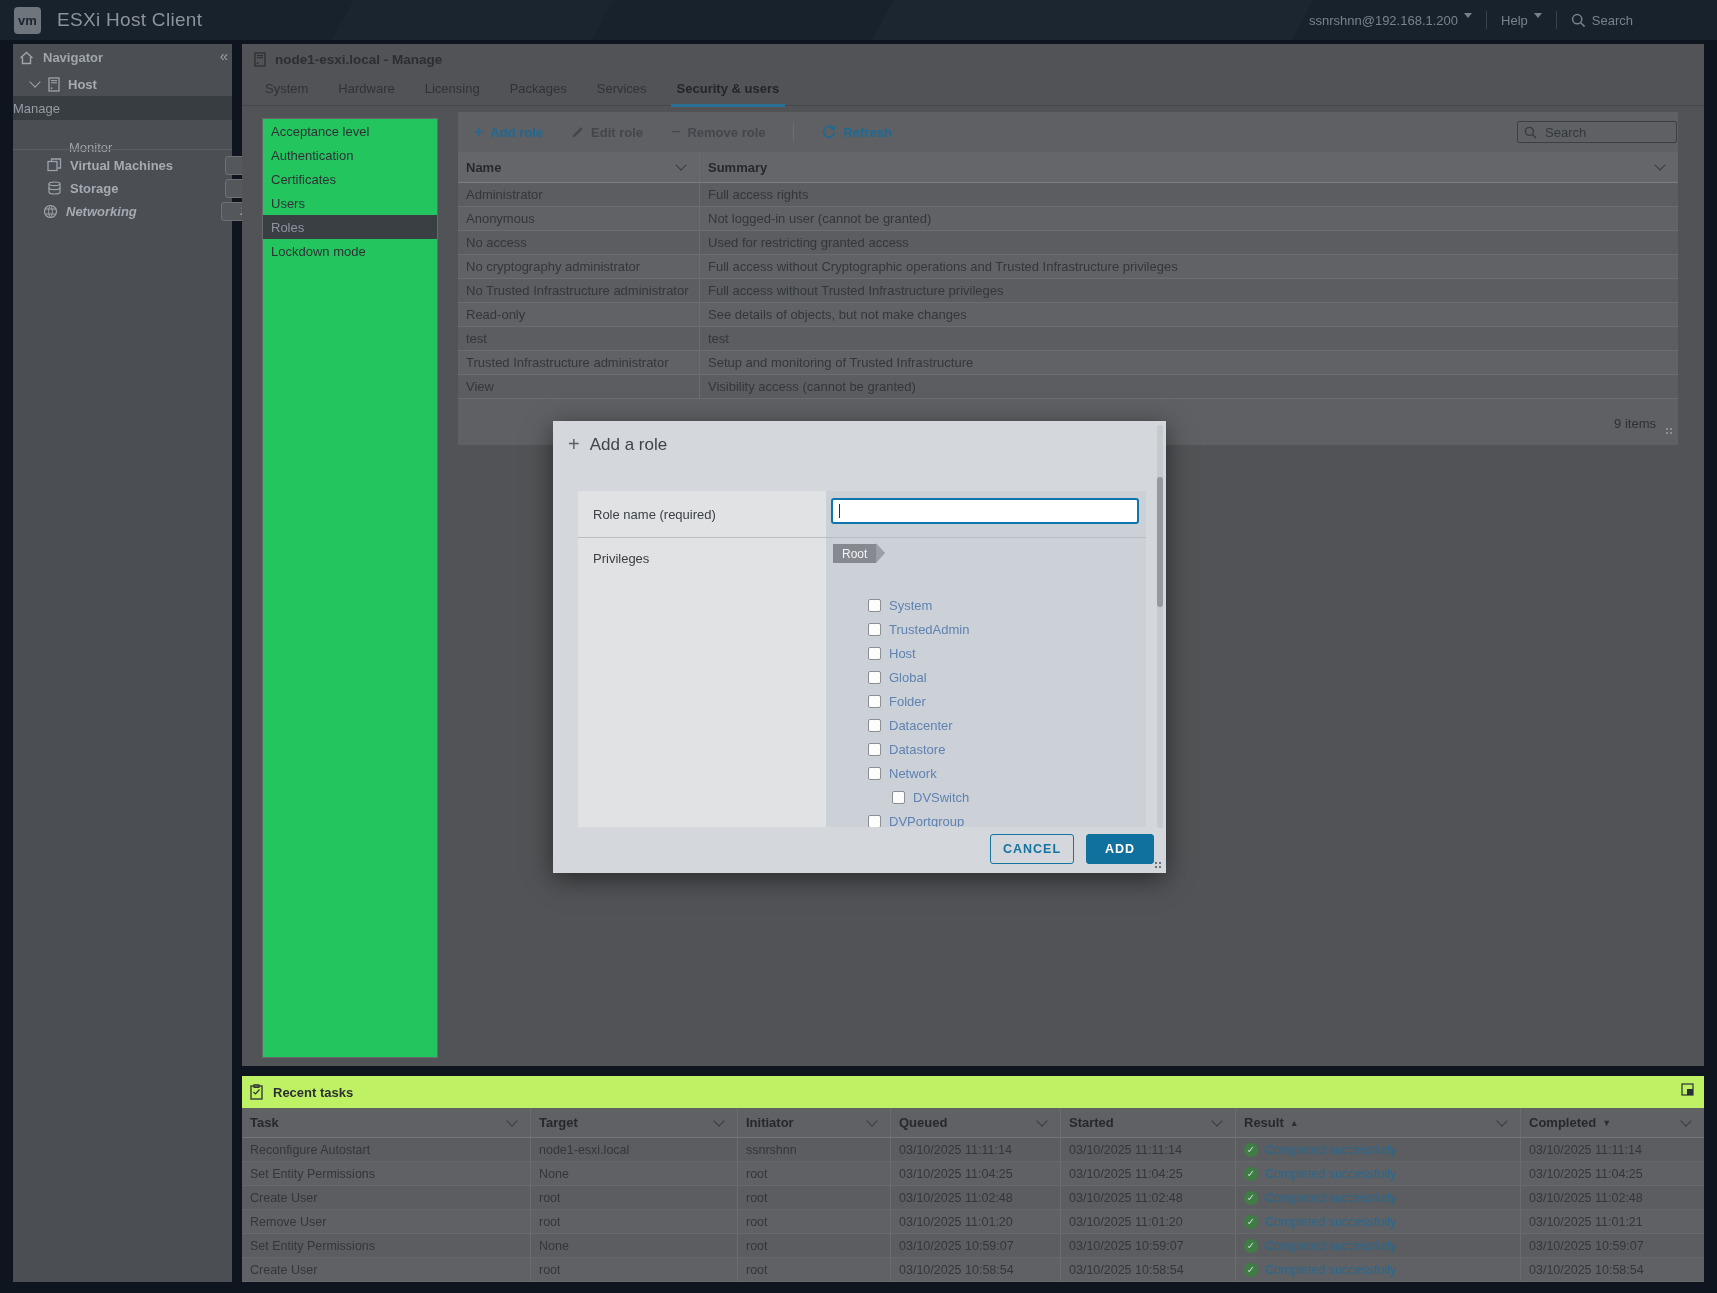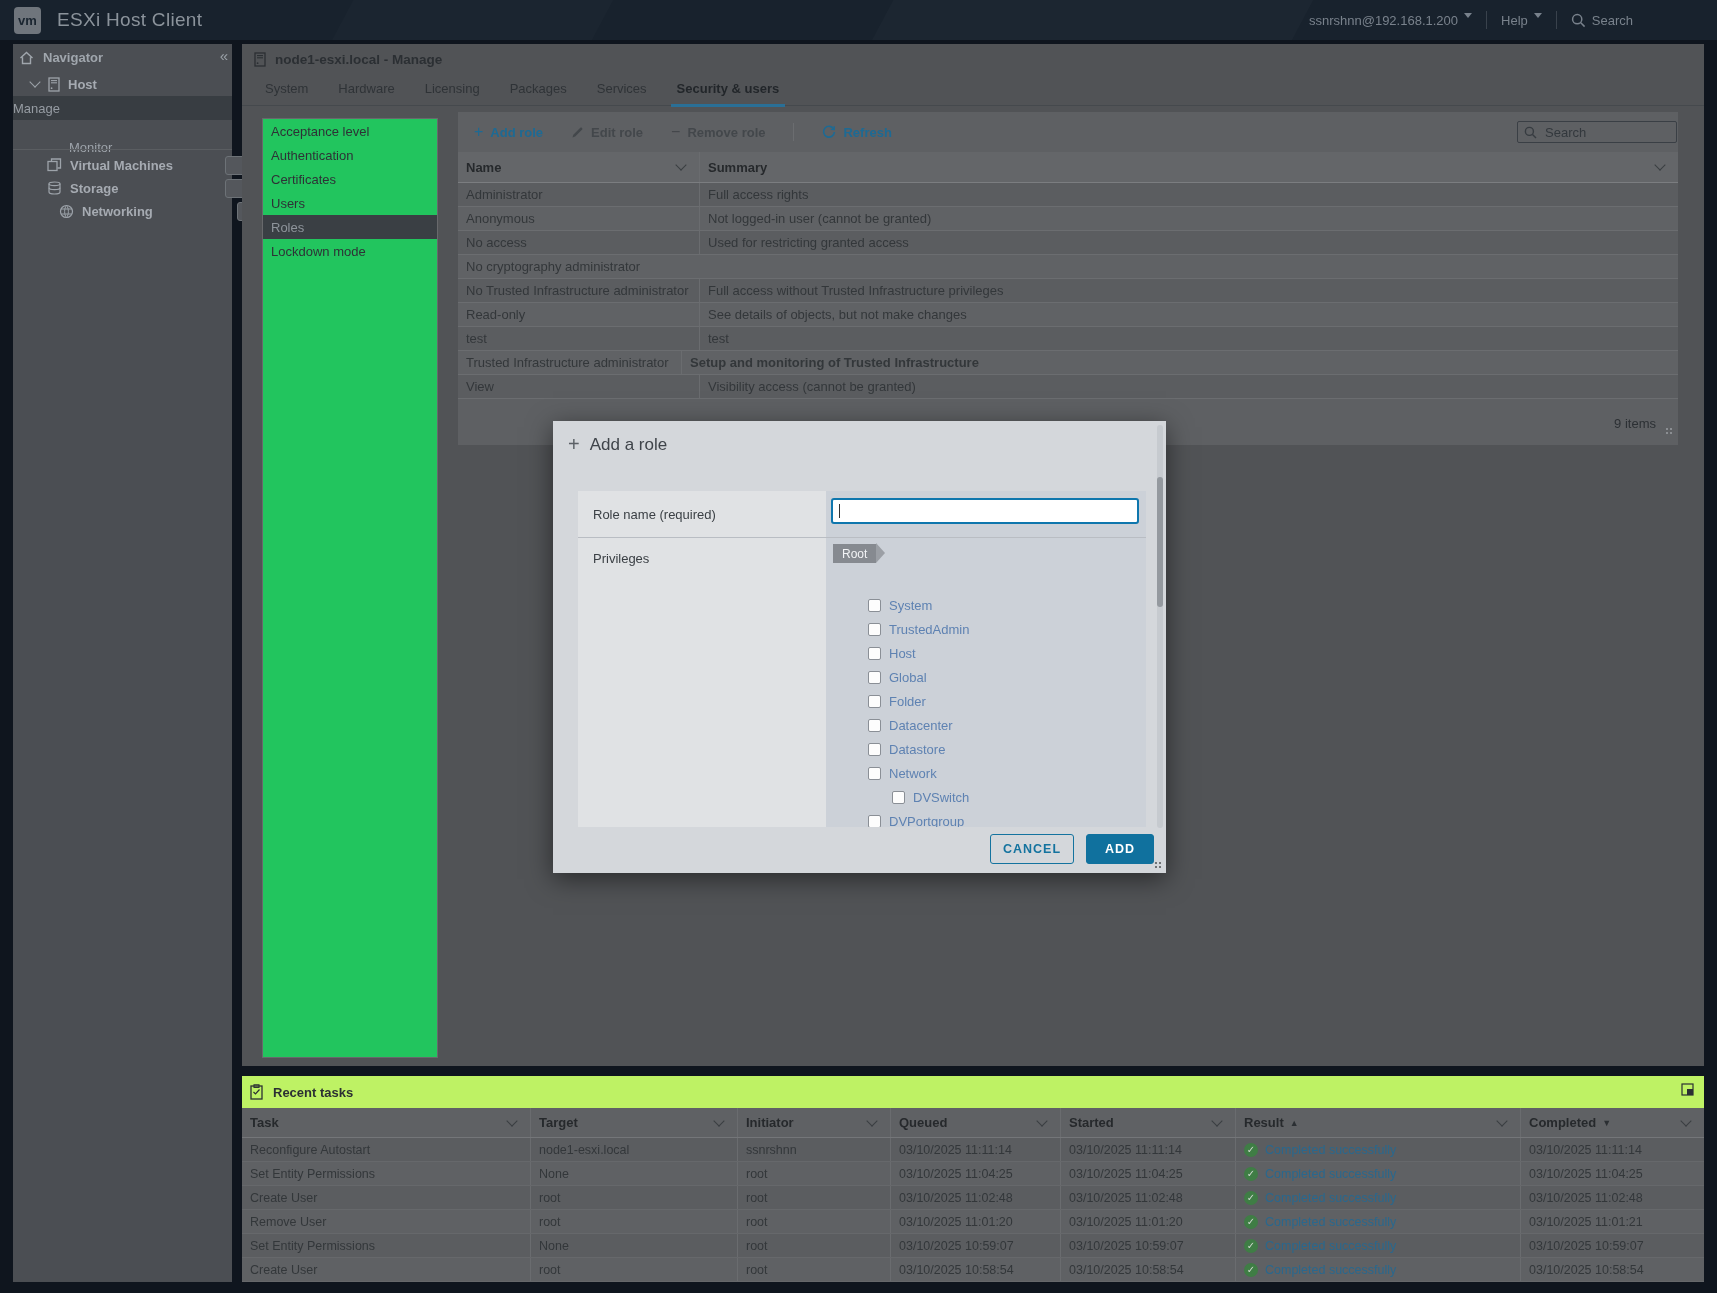--- a/index.html
+++ b/index.html
@@ -180,21 +180,21 @@
   </div>
   <div class="side-row bold" style="top:132px;padding-left:34px;">
     <svg class="icon" width="15" height="14" viewBox="0 0 15 14">
         <ellipse cx="7.5" cy="2.8" rx="5.5" ry="1.8" fill="none" stroke="#9da3aa" stroke-width="1.2"></ellipse>
         <path d="M2 2.8 V11 C2 12 4.5 13 7.5 13 C10.5 13 13 12 13 11 V2.8" fill="none" stroke="#9da3aa" stroke-width="1.2"></path>
         <path d="M2 6.8 C2 7.8 4.5 8.7 7.5 8.7 C10.5 8.7 13 7.8 13 6.8" fill="none" stroke="#9da3aa" stroke-width="1.2"></path>
       </svg>
     <span class="lbl">Storage</span>
     <span class="badge">1</span>
   </div>
-  <div class="side-row bold" style="top:155px;padding-left:46px;">
+  <div class="side-row bold" style="top:155px;padding-left:30px;font-style:italic;">
     <svg class="icon" width="15" height="15" viewBox="0 0 15 15">
         <circle cx="7.5" cy="7.5" r="6" fill="none" stroke="#9da3aa" stroke-width="1.2"></circle>
         <path d="M2 5 L13 5 M2 10 L13 10 M7.5 1.5 C5 4 5 11 7.5 13.5 M7.5 1.5 C10 4 10 11 7.5 13.5" fill="none" stroke="#9da3aa" stroke-width="1"></path>
       </svg>
     <span class="lbl">Networking</span>
     <span class="badge">1</span>
   </div>
 </div>
 
 <div class="main">
@@ -277,36 +277,37 @@
     <div class="trow even" style="top:95px;">
         <div class="tc" style="left:0;width:241px;">Anonymous</div>
         <div class="tc col-sep" style="left:241px;width:979px;">Not logged-in user (cannot be granted)</div>
       </div>
     <div class="trow odd" style="top:119px;">
         <div class="tc" style="left:0;width:241px;">No access</div>
         <div class="tc col-sep" style="left:241px;width:979px;">Used for restricting granted access</div>
       </div>
     <div class="trow even" style="top:143px;">
         <div class="tc" style="left:0;width:241px;">No cryptography administrator</div>
+        <div class="tc col-sep" style="left:241px;width:979px;">Full access without Cryptographic operations and Trusted Infrastructure privileges</div>
       </div>
     <div class="trow odd" style="top:167px;">
         <div class="tc" style="left:0;width:241px;">No Trusted Infrastructure administrator</div>
         <div class="tc col-sep" style="left:241px;width:979px;">Full access without Trusted Infrastructure privileges</div>
       </div>
     <div class="trow even" style="top:191px;">
         <div class="tc" style="left:0;width:241px;">Read-only</div>
         <div class="tc col-sep" style="left:241px;width:979px;">See details of objects, but not make changes</div>
       </div>
     <div class="trow odd" style="top:215px;">
         <div class="tc" style="left:0;width:241px;">test</div>
         <div class="tc col-sep" style="left:241px;width:979px;">test</div>
       </div>
     <div class="trow even" style="top:239px;">
         <div class="tc" style="left:0;width:241px;">Trusted Infrastructure administrator</div>
-        <div class="tc col-sep" style="left:223px;width:979px;font-weight:bold;">Setup and monitoring of Trusted Infrastructure</div>
+        <div class="tc col-sep" style="left:241px;width:979px;">Setup and monitoring of Trusted Infrastructure</div>
       </div>
     <div class="trow odd" style="top:263px;">
         <div class="tc" style="left:0;width:241px;">View</div>
         <div class="tc col-sep" style="left:241px;width:979px;">Visibility access (cannot be granted)</div>
       </div>
 
     <div class="tfoot">
       <span class="count">9 items</span>
       <span class="grip" style="right:4px;top:28px;"></span>
     </div>

